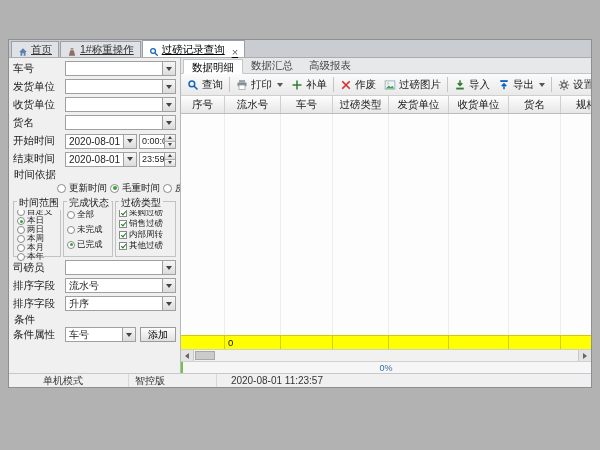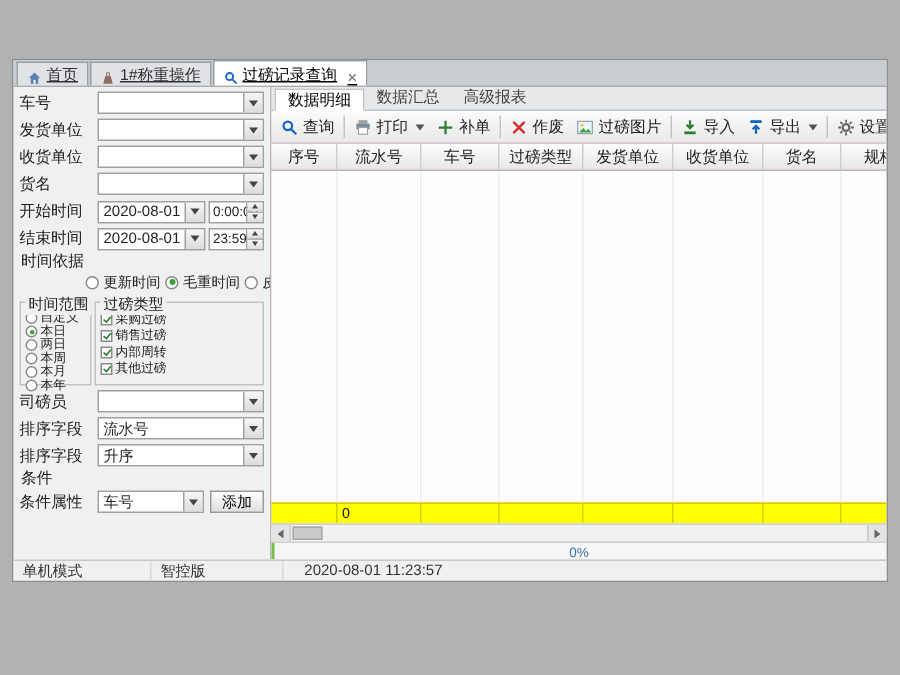--- a/index.html
+++ b/index.html
@@ -49,21 +49,21 @@
   .gitem { display:flex; align-items:center; height:8px; margin-bottom:1px; white-space:nowrap; }
   .gitem .rad, .gitem .cb { width:8px; height:8px; margin-right:2px; }
   .gitem .rad.on::after { width:3px; height:3px; }
   .gitem .cb.on::after { width:2px; height:4px; border-width:0 1.5px 1.5px 0; margin-top:-1px; }
   .g2 .gitem { height:13px; margin-bottom:2px; }
   .g3 .gitem { height:10px; margin-bottom:1px; }
 
   .sbtn { flex:0 0 36px; height:15px; margin-left:4px; background:linear-gradient(#fdfdfd,#e0e0e0); border:1px solid #9a9a9a; font-size:10px; display:flex; align-items:center; justify-content:center; font-family:inherit; }
 
   
-  .main { flex:1; min-width:0; display:flex; flex-direction:column; background:#f9a8d4; }
+  .main { flex:1; min-width:0; display:flex; flex-direction:column; background:#6d28d9; }
   .subtabs { height:16px; display:flex; align-items:flex-end; background:#e6e8ea; border-bottom:1px solid #c2c6ca; padding-left:2px; }
   .subtab { height:15px; line-height:15px; padding:0 8px; font-size:10.5px; color:#444; }
   .subtab.active { background:#fff; border:1px solid #c2c6ca; border-bottom:1px solid #fff; margin-bottom:-1px; color:#000; }
 
   .toolbar { height:22px; display:flex; align-items:center; background:linear-gradient(#fbfbfb,#e9e9e9); border-bottom:1px solid #cfcfcf; padding:0 2px; overflow:hidden; }
   .tbtn { display:flex; align-items:center; gap:3px; height:19px; padding:0 4px; font-size:10.5px; color:#222; white-space:nowrap; }
   .tbtn svg { width:12px; height:12px; flex-shrink:0; }
   .caret { width:0; height:0; border-left:3px solid transparent; border-right:3px solid transparent; border-top:4px solid #555; margin-left:2px; }
   .tsep { width:1px; height:15px; background:#c5c5c5; margin:0 2px; flex-shrink:0; }
 
@@ -82,21 +82,21 @@
   .tri-l { width:0;height:0;border-top:3px solid transparent;border-bottom:3px solid transparent;border-right:4px solid #666; }
   .tri-r { width:0;height:0;border-top:3px solid transparent;border-bottom:3px solid transparent;border-left:4px solid #666; }
   .thumb { position:absolute; left:14px; top:1px; bottom:1px; width:20px; background:#cbcbcb; border:1px solid #a8a8a8; }
 
   .progressrow { height:12px; background:#f6f6f6; border-top:1px solid #d0d0d0; position:relative; display:flex; align-items:center; justify-content:center; font-size:9px; color:#3a6ea5; }
   .pfill { position:absolute; left:0; top:0; bottom:0; width:2px; background:#7ac143; }
 
   
   .statusbar { position:absolute; left:0; right:0; bottom:0; height:14px; background:#f0f0f0; border-top:1px solid #c5c9cd; display:flex; align-items:center; font-size:10px; color:#333; }
   .ssec { height:100%; display:flex; align-items:center; border-right:1px solid #d8d8d8; padding:0 6px; white-space:nowrap; overflow:hidden; }
-  .s1 { width:92px; }
+  .s1 { width:92px;margin-left:28px; }
   .s2 { width:88px; }
   .s3 { flex:1; justify-content:center; }
   .s4 { width:112px; justify-content:flex-end; border-right:none; }
 </style>
 </head>
 <body>
 
 <div class="screen">
   <div class="app">
 
@@ -245,20 +245,35 @@
               </div>
             <div class="gitem">
                 <i class="rad"></i>
                 <span>本月</span>
               </div>
             <div class="gitem">
                 <i class="rad"></i>
                 <span>本年</span>
               </div>
           </div>
+          <div class="grp g2" style="width:50px;">
+            <span class="gt">完成状态</span>
+            <div class="gitem">
+                <i class="rad"></i>
+                <span>全部</span>
+              </div>
+            <div class="gitem">
+                <i class="rad"></i>
+                <span>未完成</span>
+              </div>
+            <div class="gitem">
+                <i class="rad on"></i>
+                <span>已完成</span>
+              </div>
+          </div>
           <div class="grp g3" style="flex:1;">
             <span class="gt">过磅类型</span>
             <div class="gitem">
                 <i class="cb on"></i>
                 <span>采购过磅</span>
               </div>
             <div class="gitem">
                 <i class="cb on"></i>
                 <span>销售过磅</span>
               </div>

